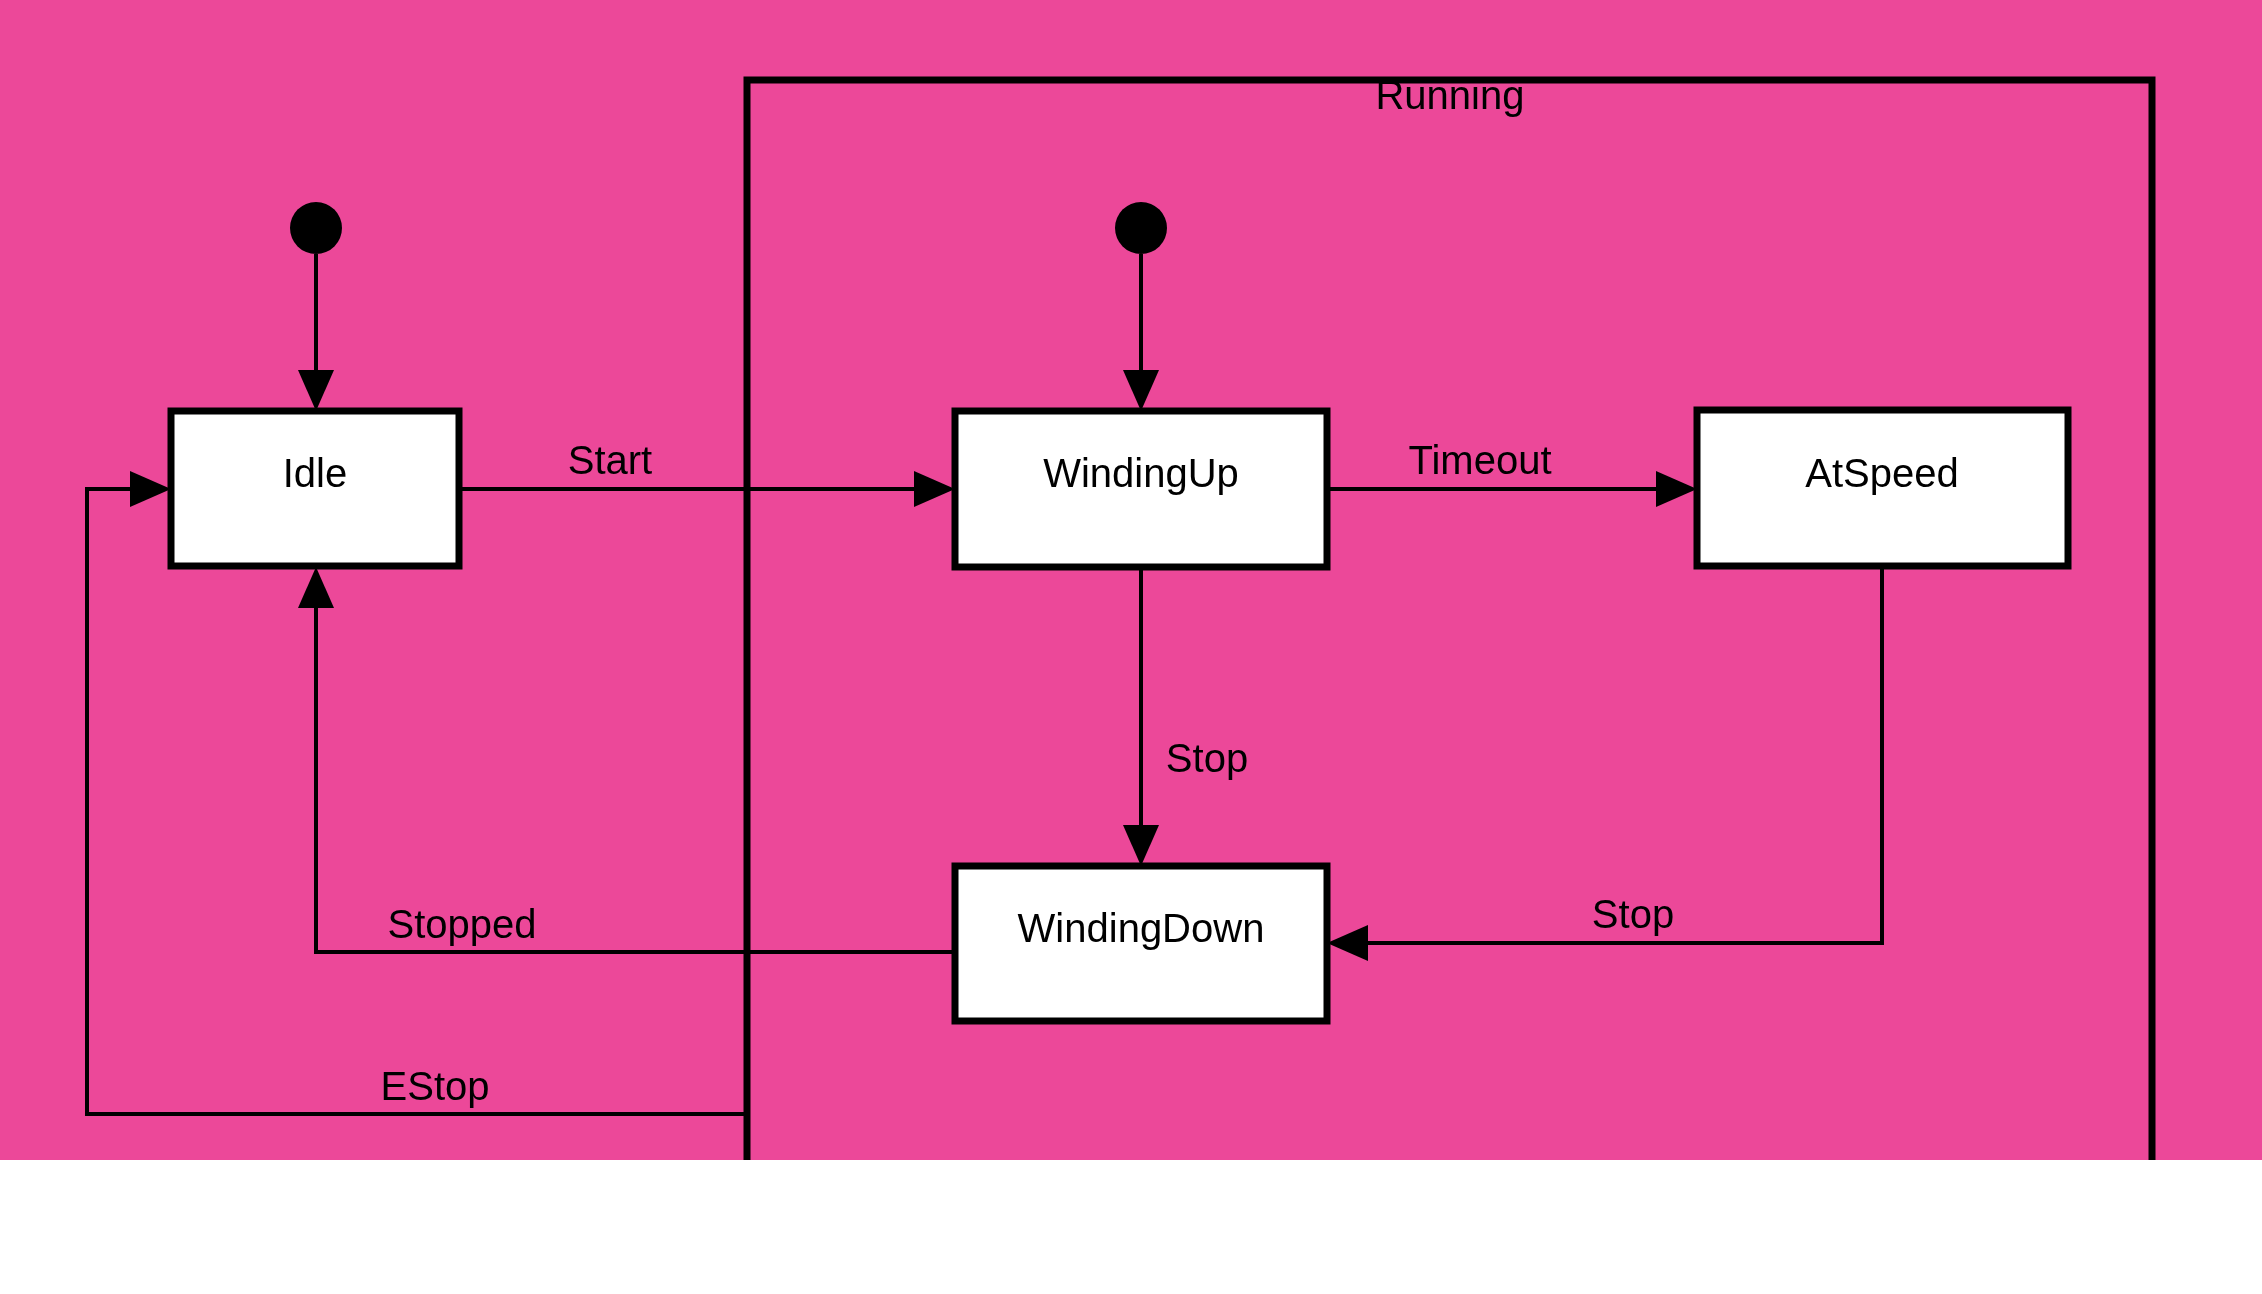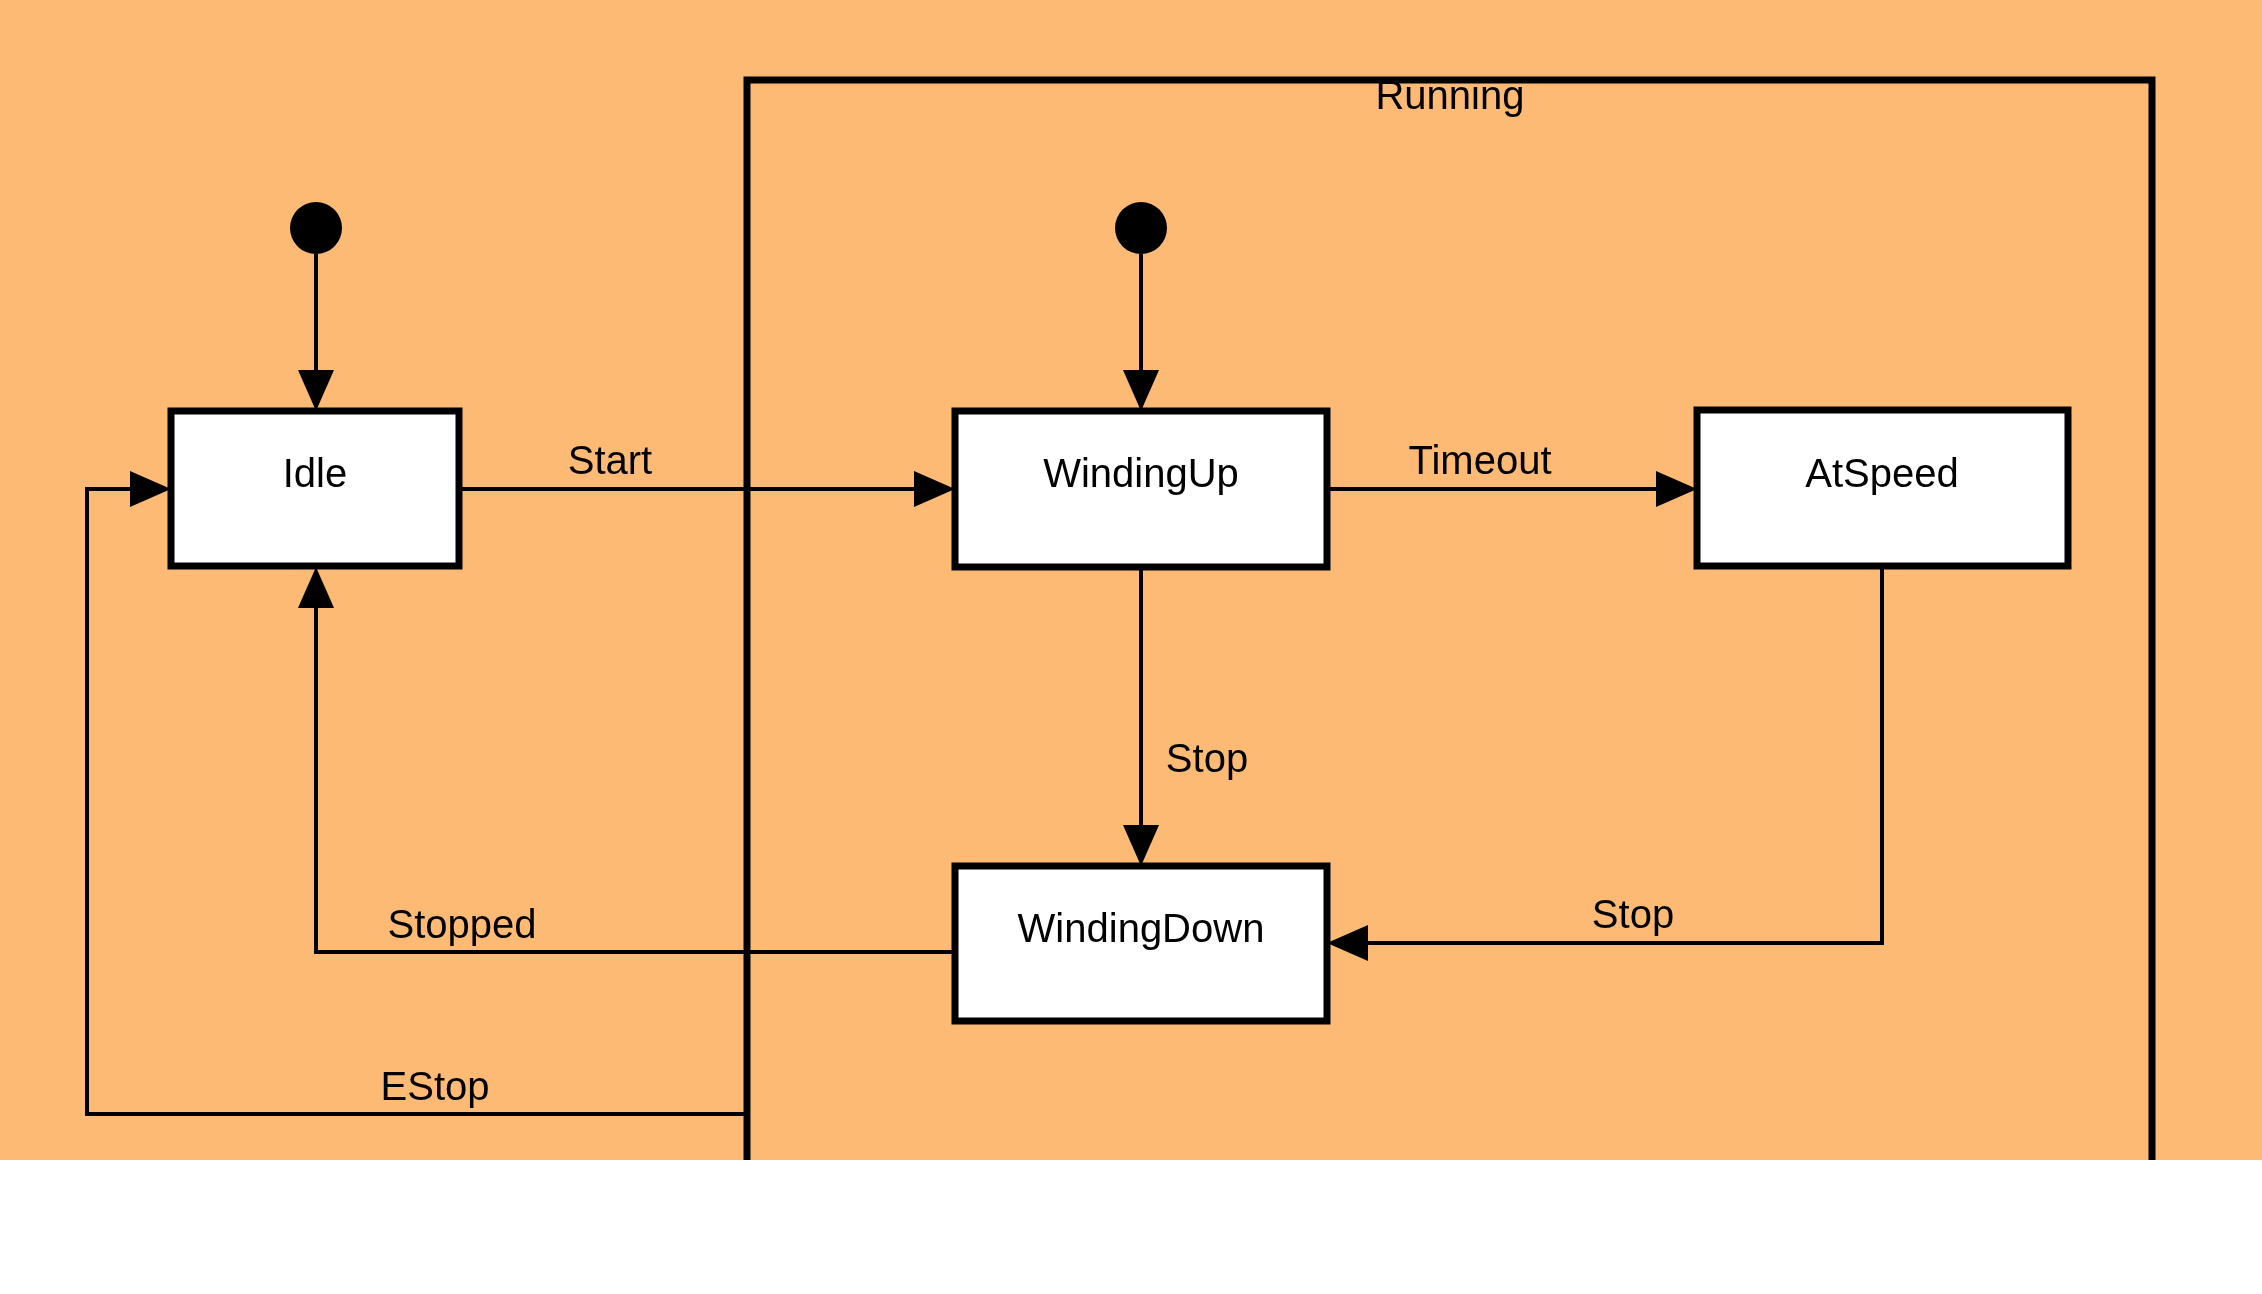--- a/index.html
+++ b/index.html
@@ -8,21 +8,21 @@
     padding: 0;
     background: #ffffff;
   }
   body {
     font-family: "Liberation Sans", sans-serif;
   }
   #diagram-root {
     position: relative;
     width: 2262px;
     height: 1160px;
-    background: #fdba74;
+    background: #ec4899;
     overflow: hidden;
   }
   svg.diagram-canvas {
     display: block;
     width: 2262px;
     height: 1294px;
   }
   .state-box {
     fill: #ffffff;
     stroke: #000000;

